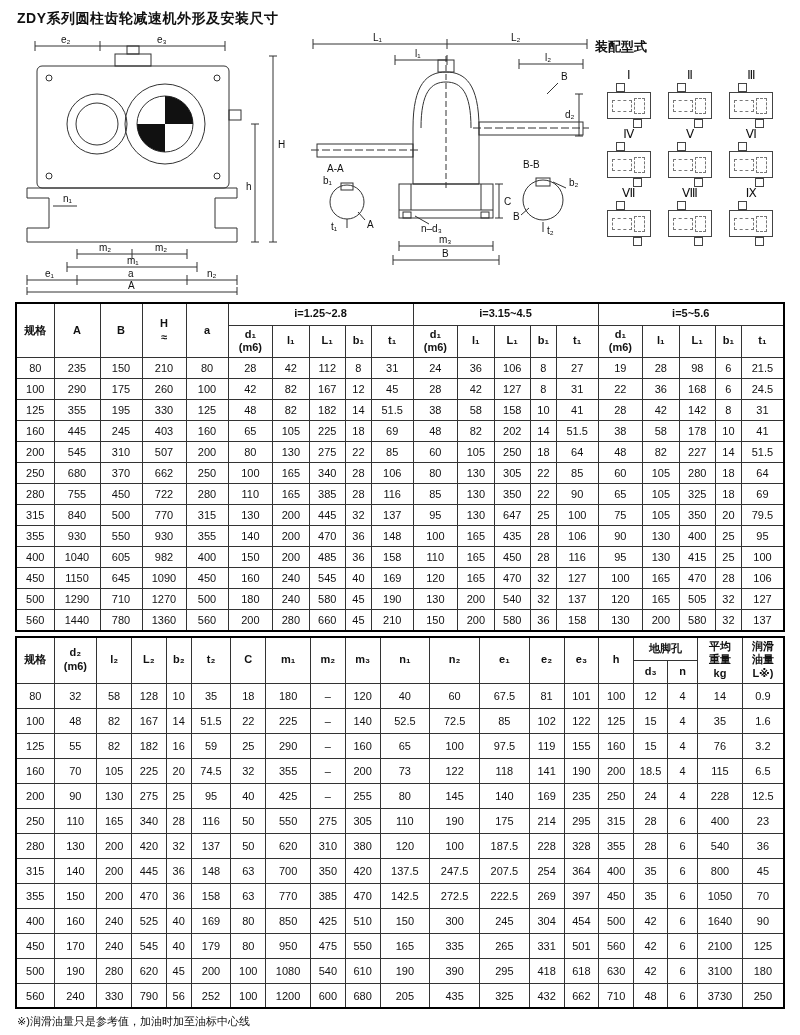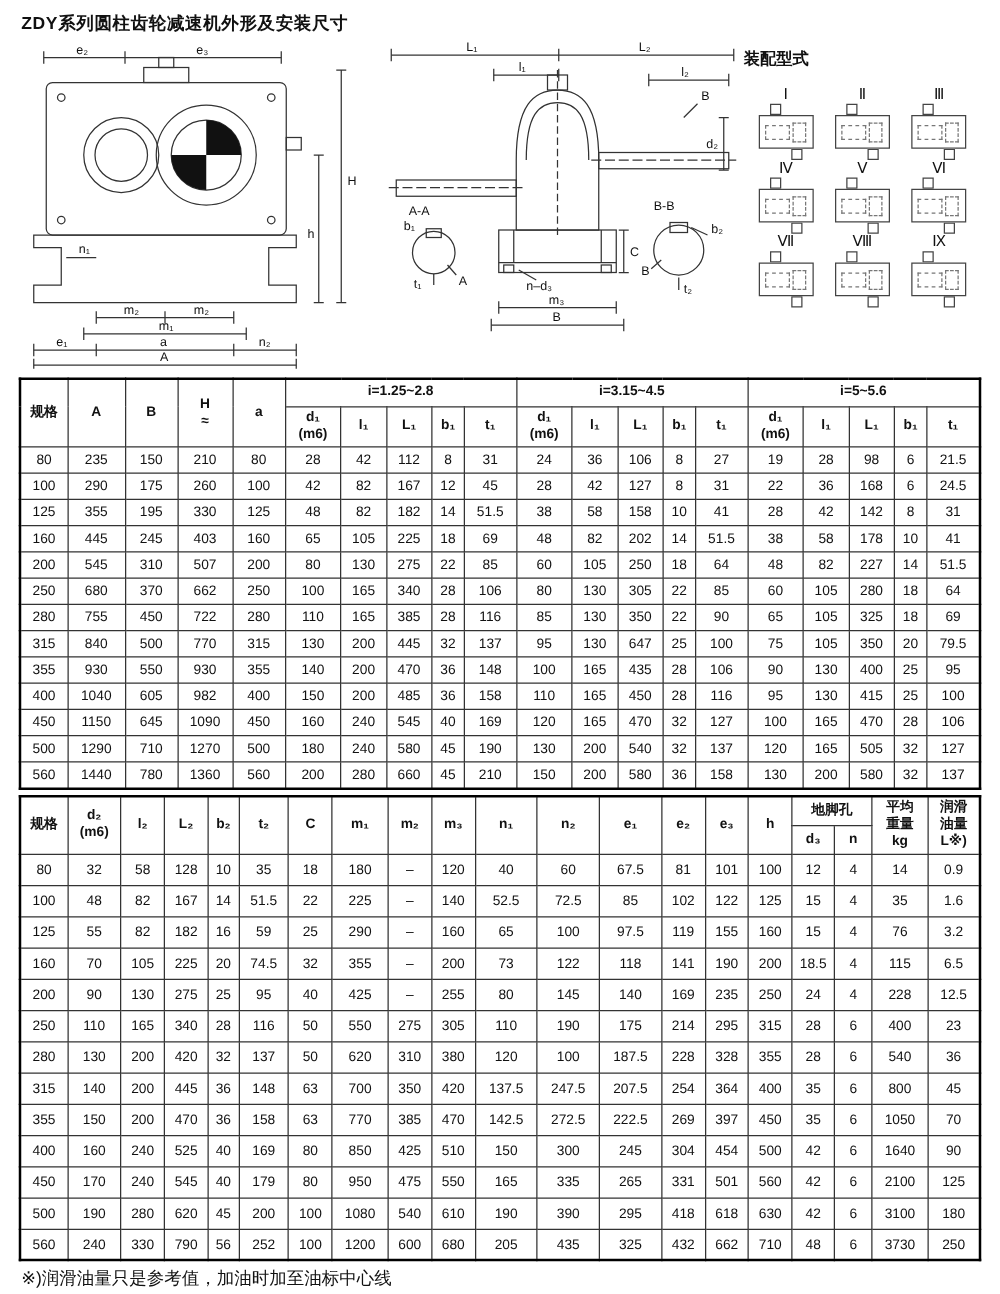--- a/index.html
+++ b/index.html
@@ -32,21 +32,21 @@
   
   table { border-collapse:collapse; width:770px; table-layout:auto;
           font-size:11px; border:2px solid #000; margin-top:4px; }
   th, td { border:1px solid #333; text-align:center; vertical-align:middle; }
   th { font-weight:bold; padding:2px 1px; white-space:pre-line; line-height:1.25; }
   td { padding:0 1px; }
   .t1 td { height:21px; }
   .t2 td { height:25px; }
   .spec-w { width:38px;margin-left:48px; }
   .t1 .grp { height:22px; }
-  .footnote { font-size:14px; margin:5px 0 0 2px; }
+  .footnote { font-size:11px; margin:5px 0 0 2px; }
 </style>
 </head>
 <body>
 
 <div class="page">
 
   <div class="title">ZDY系列圆柱齿轮减速机外形及安装尺寸</div>
 
   <div class="drawings">
 

